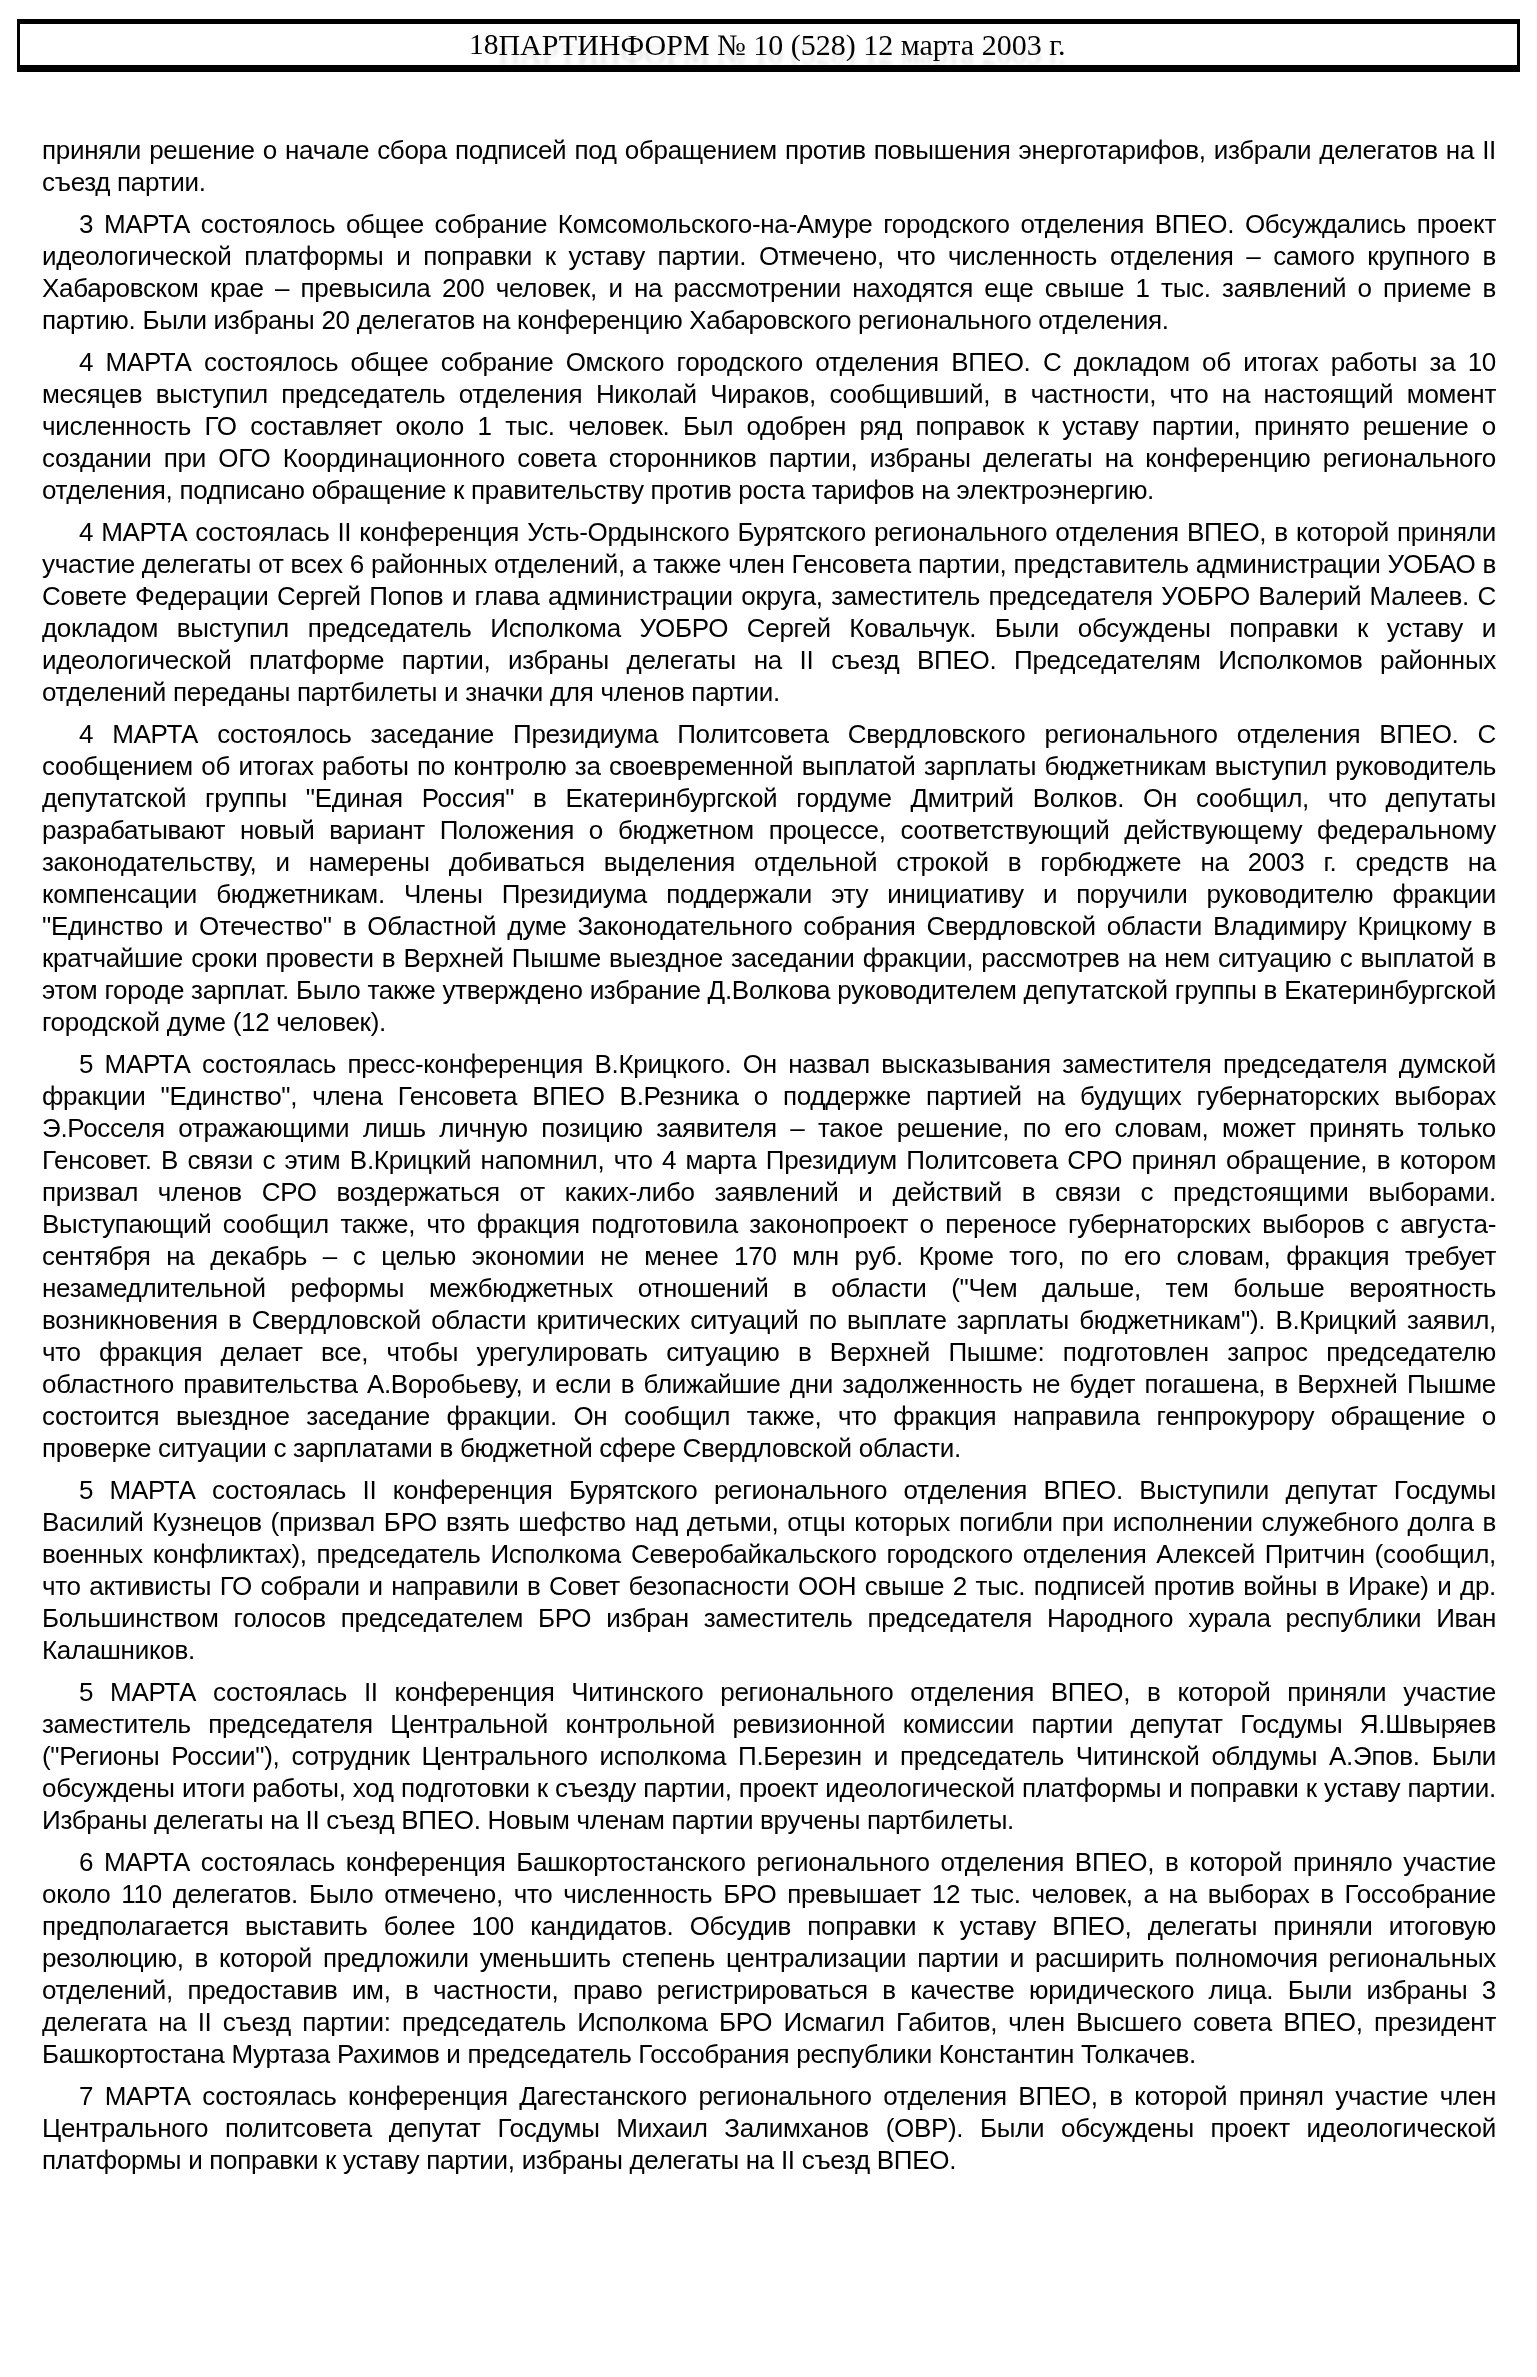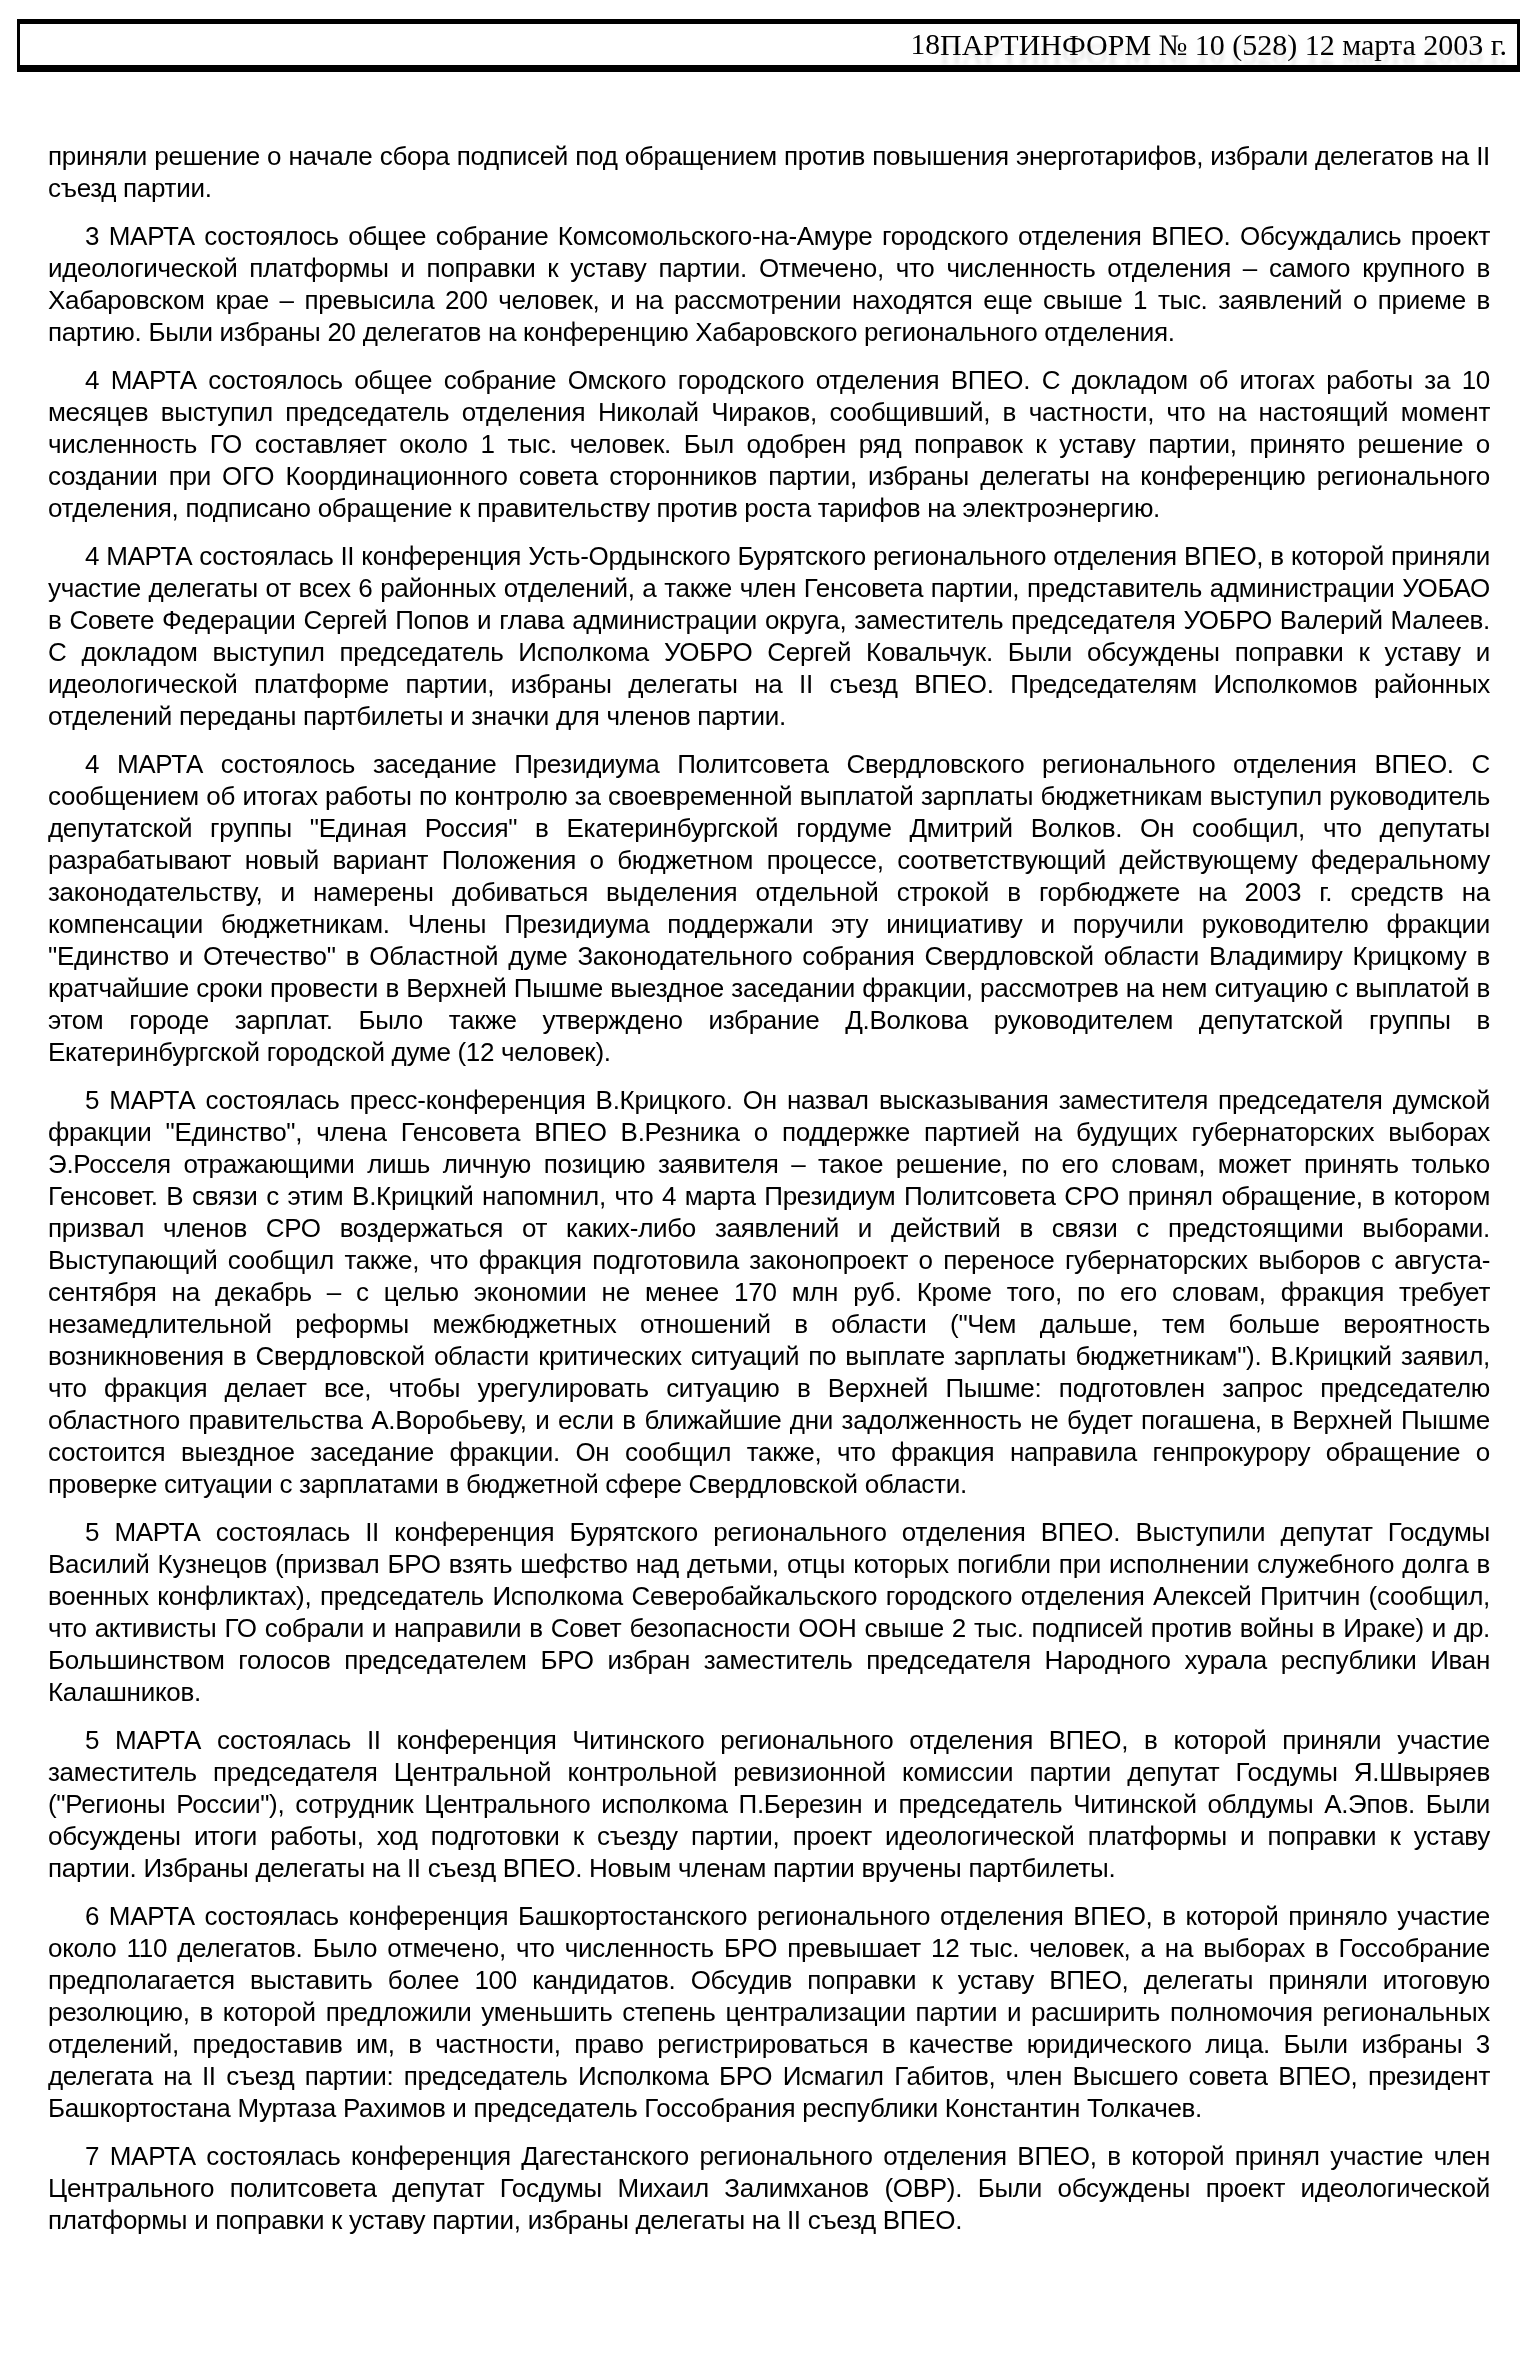--- a/index.html
+++ b/index.html
@@ -22,21 +22,21 @@
     top: 19px;
     left: 16.7px;
     right: 16.7px;
     height: 53px;
     box-sizing: border-box;
     border: 3.8px solid #000;
     border-top-width: 5.8px;
     border-bottom-width: 7px;
     display: flex;
     align-items: center;
-    justify-content: flex-end;
+    justify-content: center;
     padding: 0 10.2px 0 7.7px;
     background: #fff;
   }
   .page-number {
     font-family: "Liberation Serif", serif;
     font-size: 29.5px;
     line-height: 1;
     font-weight: 400;
   }
   .header-title {
@@ -50,21 +50,21 @@
     position: absolute;
     top: 124px;
     left: 32px;
     width: 1474px;
     font-size: 26px;
     line-height: 32px;
     letter-spacing: -0.3px;
     text-align: justify;
   }
   .article p.para {
-    margin: 16px;
+    margin: 10px;
     padding: 0;
     text-indent: 37px;
   }
   .article p.para.no-indent {
     text-indent: 0;
   }
 </style>
 </head>
 <body>
 

